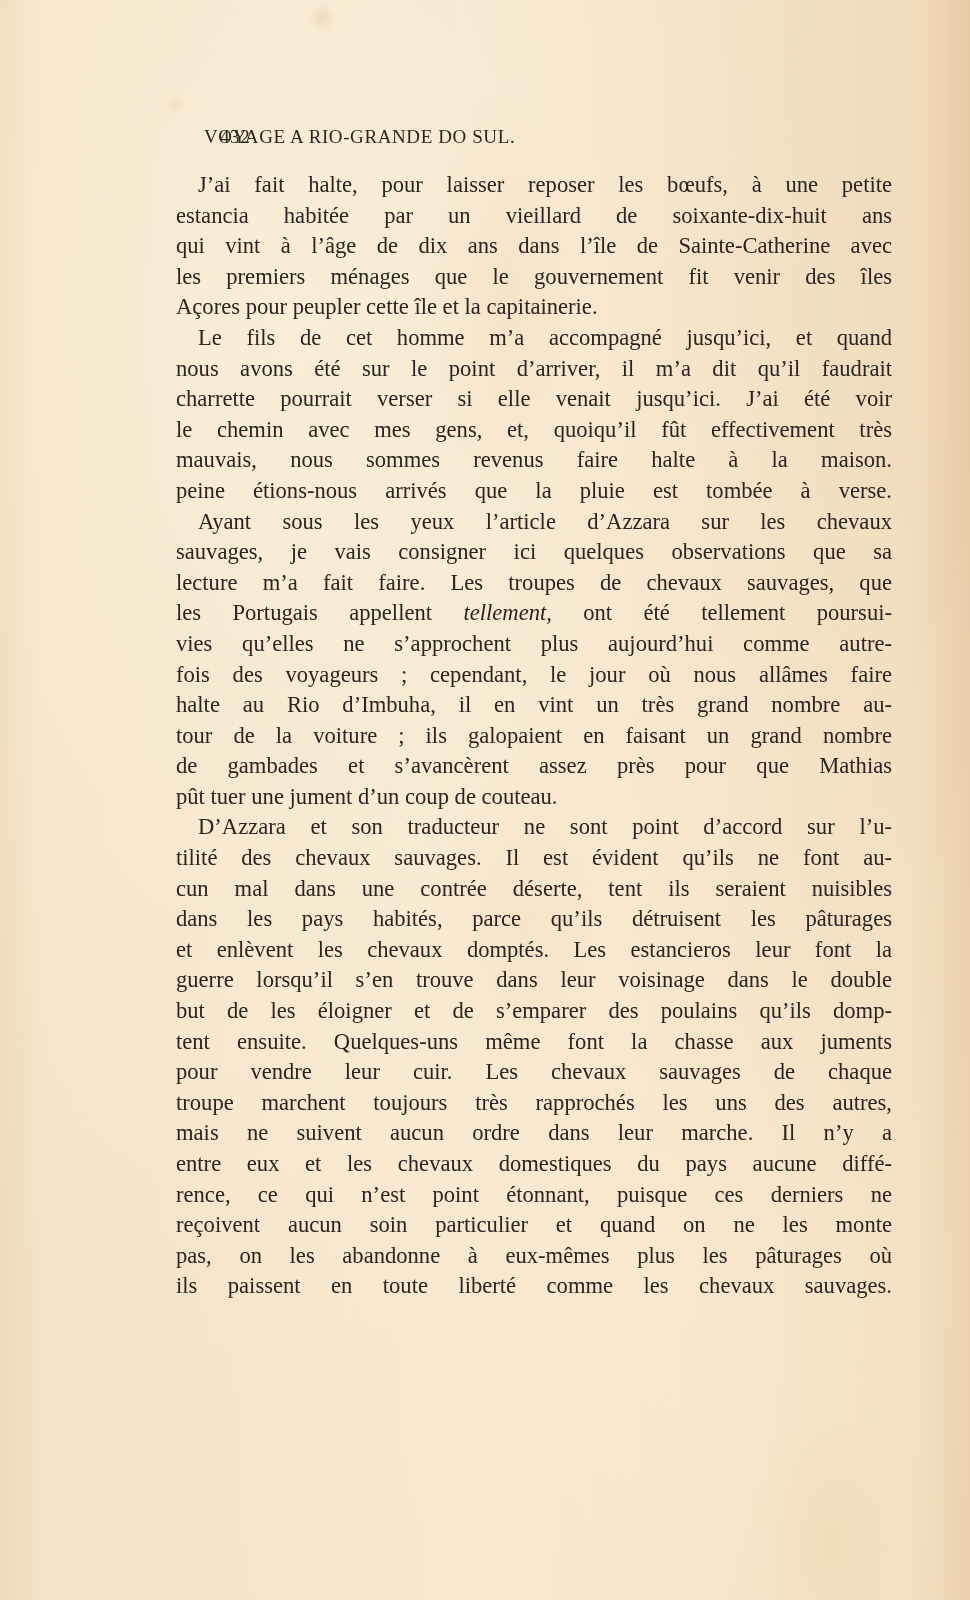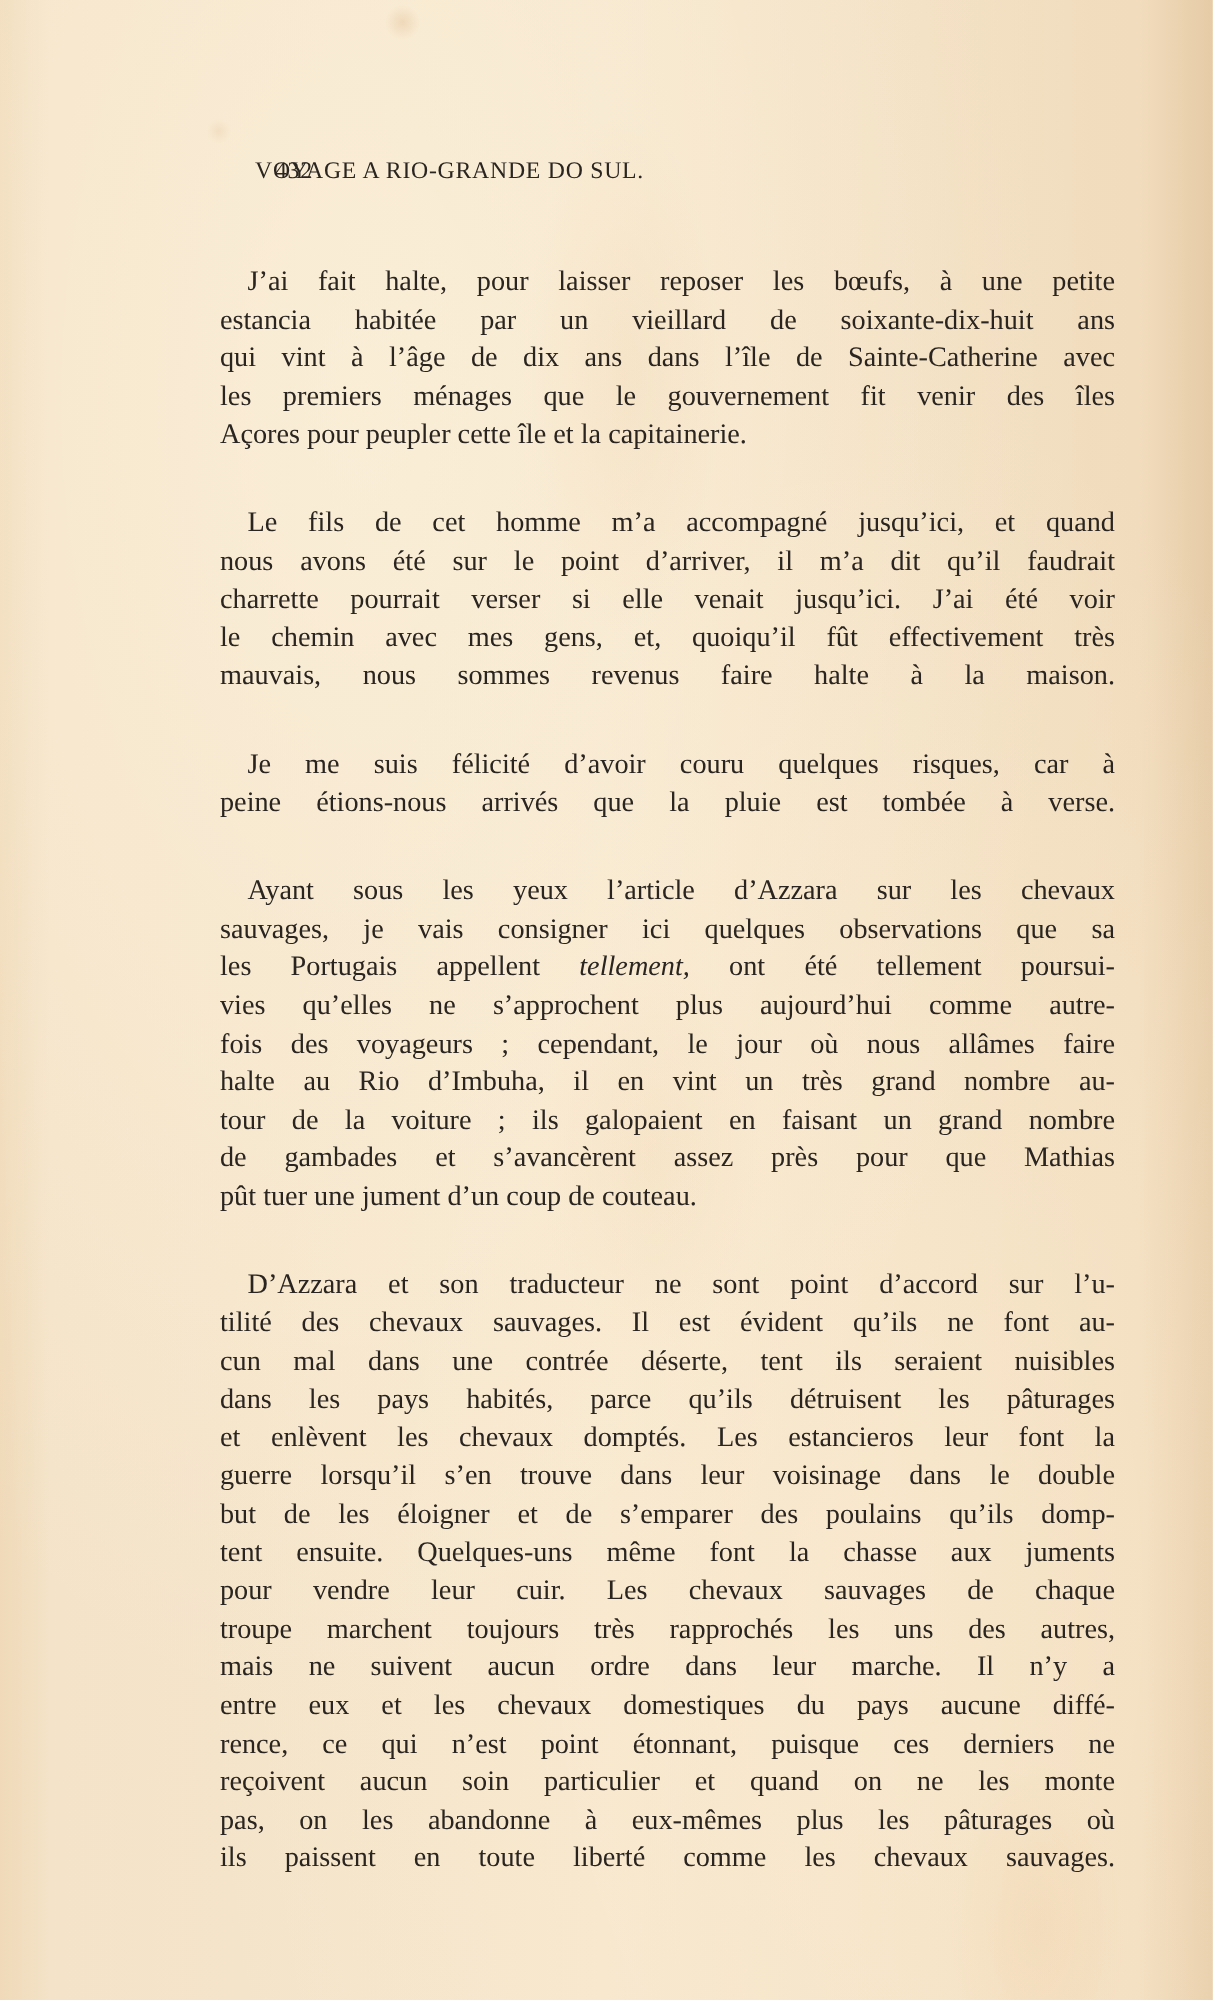--- a/index.html
+++ b/index.html
@@ -30,21 +30,21 @@
     .running-title { position: absolute; left: 0; right: 0; top: 6px; padding-left: 30px; }
     .body-text {
       position: absolute; top: 170px; left: 176px; width: 716px;
       font-size: 22.6px; line-height: 30.6px;
     }
     .line {
       display: block; height: 30.6px; white-space: nowrap;
       text-align: justify; text-align-last: justify;
     }
     .line.last { text-align-last: left; }
-    .line.indent { padding-left: 22px; margin-top: 40px; }
+    .line.indent { padding-left: 22px; }
     .line.last-full { text-align-last: justify; }
     em { font-style: italic; }
   </style>
 </head>
 <body>
 
 <div class="paper"></div>
 
 <div class="header">
   <span class="page-number">432</span>
@@ -55,24 +55,24 @@
     <span class="line indent">J’ai fait halte, pour laisser reposer les bœufs, à une petite</span>
     <span class="line">estancia habitée par un vieillard de soixante-dix-huit ans</span>
     <span class="line">qui vint à l’âge de dix ans dans l’île de Sainte-Catherine avec</span>
     <span class="line">les premiers ménages que le gouvernement fit venir des îles</span>
     <span class="line last">Açores pour peupler cette île et la capitainerie.</span>
     <span class="line indent">Le fils de cet homme m’a accompagné jusqu’ici, et quand</span>
     <span class="line">nous avons été sur le point d’arriver, il m’a dit qu’il faudrait</span>
     <span class="line">charrette pourrait verser si elle venait jusqu’ici. J’ai été voir</span>
     <span class="line">le chemin avec mes gens, et, quoiqu’il fût effectivement très</span>
     <span class="line last-full">mauvais, nous sommes revenus faire halte à la maison.</span>
-    <span class="line indent">Je me suis félicité d’avoir couru quelques risques, car à</span>
     <span class="line last-full">peine étions-nous arrivés que la pluie est tombée à verse.</span>
     <span class="line indent">Ayant sous les yeux l’article d’Azzara sur les chevaux</span>
     <span class="line">sauvages, je vais consigner ici quelques observations que sa</span>
+    <span class="line">lecture m’a fait faire. Les troupes de chevaux sauvages, que</span>
     <span class="line">les Portugais appellent <em>tellement,</em> ont été tellement poursui-</span>
     <span class="line">vies qu’elles ne s’approchent plus aujourd’hui comme autre-</span>
     <span class="line">fois des voyageurs ; cependant, le jour où nous allâmes faire</span>
     <span class="line">halte au Rio d’Imbuha, il en vint un très grand nombre au-</span>
     <span class="line">tour de la voiture ; ils galopaient en faisant un grand nombre</span>
     <span class="line">de gambades et s’avancèrent assez près pour que Mathias</span>
     <span class="line last">pût tuer une jument d’un coup de couteau.</span>
     <span class="line indent">D’Azzara et son traducteur ne sont point d’accord sur l’u-</span>
     <span class="line">tilité des chevaux sauvages. Il est évident qu’ils ne font au-</span>
     <span class="line">cun mal dans une contrée déserte, tent ils seraient nuisibles</span>

